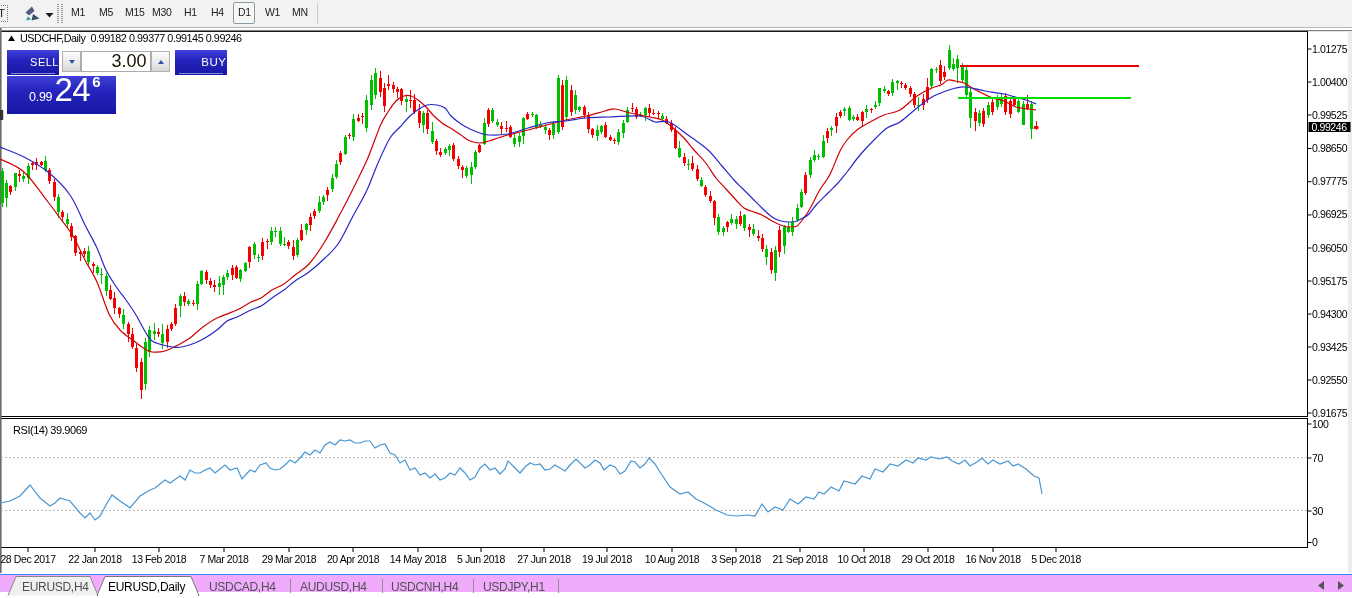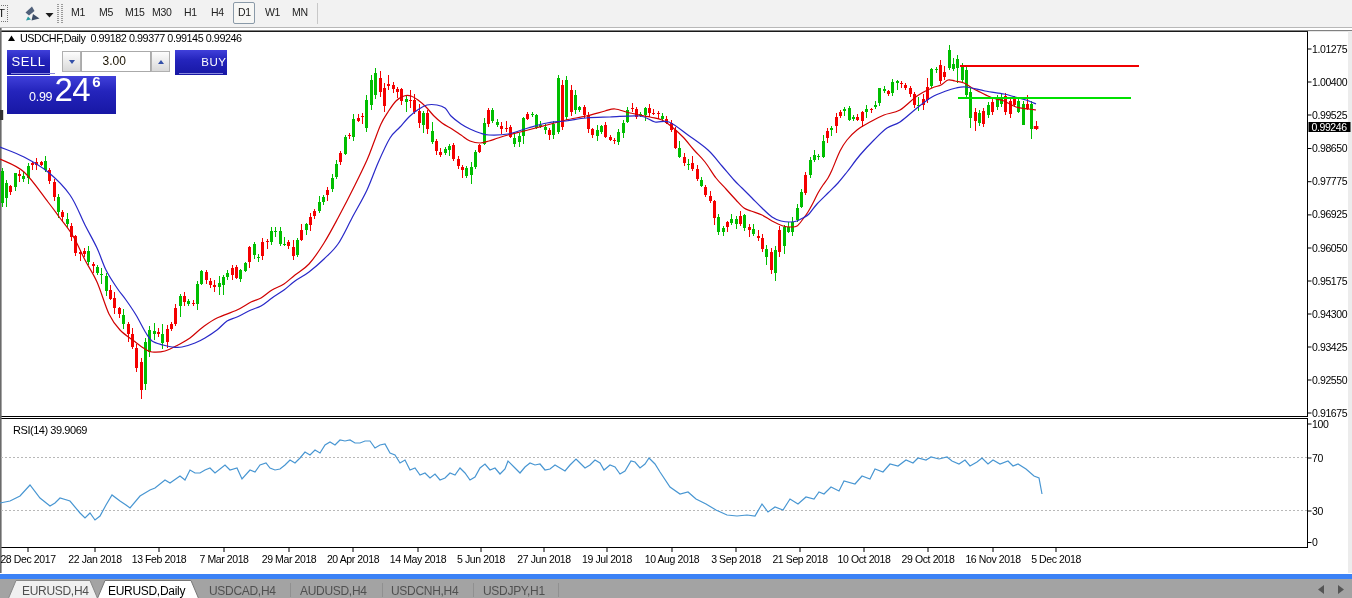--- a/index.html
+++ b/index.html
@@ -4,34 +4,34 @@
 html,body{width:1352px;height:598px;overflow:hidden;font-family:"Liberation Sans",sans-serif;background:#fff}
 #toolbar{position:absolute;left:0;top:0;width:1352px;height:28px;background:#f2f2f2;border-bottom:1px solid #b8b8b8}
 .tf{position:absolute;top:6px;font-size:10.5px;color:#222;letter-spacing:-0.3px}
 #d1box{position:absolute;left:233px;top:2px;width:22px;height:22px;border:1px solid #8a9aa8;background:#f7f7f5;border-radius:2px}
 #tbsep{position:absolute;left:317px;top:3px;width:1px;height:21px;background:#c8c8c8}
 #grip{position:absolute;left:57px;top:4px;width:2px;height:20px;background-image:repeating-linear-gradient(#9a9a9a 0 1px,#f2f2f2 1px 2px)}
 #grip2{position:absolute;left:60.5px;top:4px;width:2px;height:20px;background-image:repeating-linear-gradient(#9a9a9a 0 1px,#f2f2f2 1px 2px)}
 #ticon{position:absolute;left:-7px;top:5px;width:15px;height:17px;border:1px dotted #777;font-size:11px;color:#111;text-align:right;padding-right:2px;padding-top:1px}
 #panel{position:absolute;left:7px;top:50px;width:219.5px;height:63.5px;z-index:5}
 .bluebox{position:absolute;background:linear-gradient(180deg,#4040da 0%,#2424bc 40%,#1717a4 100%);color:#fff}
-#sellbtn{left:0;top:0;width:43px;height:25px;font-size:13px;text-align:center;line-height:24px;letter-spacing:0.5px}
+#sellbtn{left:0;top:0;width:52px;height:25px;font-size:11px;text-align:right;line-height:24px;letter-spacing:0.5px}
 #buybtn{left:167.5px;top:0;width:52px;height:25px;font-size:11.5px;text-align:right;line-height:24px;letter-spacing:0.5px}
 #sellbig{left:0;top:25.5px;width:108.5px;height:38px}
 #buybig{left:111.5px;top:25.5px;width:108px;height:38px}
 .uline{position:absolute;top:22.5px;height:1px;background:#8888dd}
 #spindn{position:absolute;left:54.5px;top:1px;width:19.5px;height:20.5px;background:linear-gradient(#fdfdfd,#d9d9d9);border:1px solid #b0b0b0}
 #spinup{position:absolute;left:143.5px;top:1px;width:19.5px;height:20.5px;background:linear-gradient(#fdfdfd,#d9d9d9);border:1px solid #b0b0b0}
-#lots{position:absolute;left:74px;top:1px;width:69.5px;height:20.5px;background:#fff;border:1px solid #aaa;font-size:12px;color:#1a1200;text-align:center;line-height:19px;padding-right:3px}
+#lots{position:absolute;left:74px;top:1px;width:69.5px;height:20.5px;background:#fff;border:1px solid #aaa;font-size:18px;color:#1a1200;text-align:right;line-height:19px;padding-right:3px}
 .arr{position:absolute;left:6px;width:0;height:0;border-left:3.5px solid transparent;border-right:3.5px solid transparent}
 .bigprice{position:absolute;bottom:5px;white-space:nowrap}
 .small99{font-size:12.5px;font-weight:normal;letter-spacing:-0.3px}
 .bignum{font-size:33px;letter-spacing:-0.5px}
 .sup{font-size:15px;font-weight:bold;vertical-align:13.5px;margin-left:2px}
-#tabbar{position:absolute;left:0;top:574px;width:1352px;height:24px;background:#a3a3a3;border-top:5px solid #3b82f6;z-index:6}
+#tabbar{position:absolute;left:0;top:574px;width:1352px;height:18px;background:#f0abfc;border-top:1px solid #3b82f6;z-index:6}
 .tabtxt{position:absolute;top:4.5px;font-size:12px;color:#505050;letter-spacing:-0.3px}
 .tsep{position:absolute;top:4px;width:1px;height:14px;background:#909090}
 </style></head>
 <body>
 <svg width="1352" height="598" viewBox="0 0 1352 598" xmlns="http://www.w3.org/2000/svg" style="position:absolute;left:0;top:0">
 <rect x="0" y="28" width="1352" height="545" fill="#ffffff"></rect>
 <rect x="0.5" y="31.5" width="1307.0" height="385" fill="none" stroke="#000" stroke-width="1"></rect>
 <rect x="0.5" y="418.5" width="1307.0" height="129" fill="none" stroke="#000" stroke-width="1"></rect>
 <rect x="0" y="28" width="1.6" height="545" fill="#6a6a6a"></rect>
 <rect x="0" y="110" width="3.2" height="10" fill="#333"></rect>

